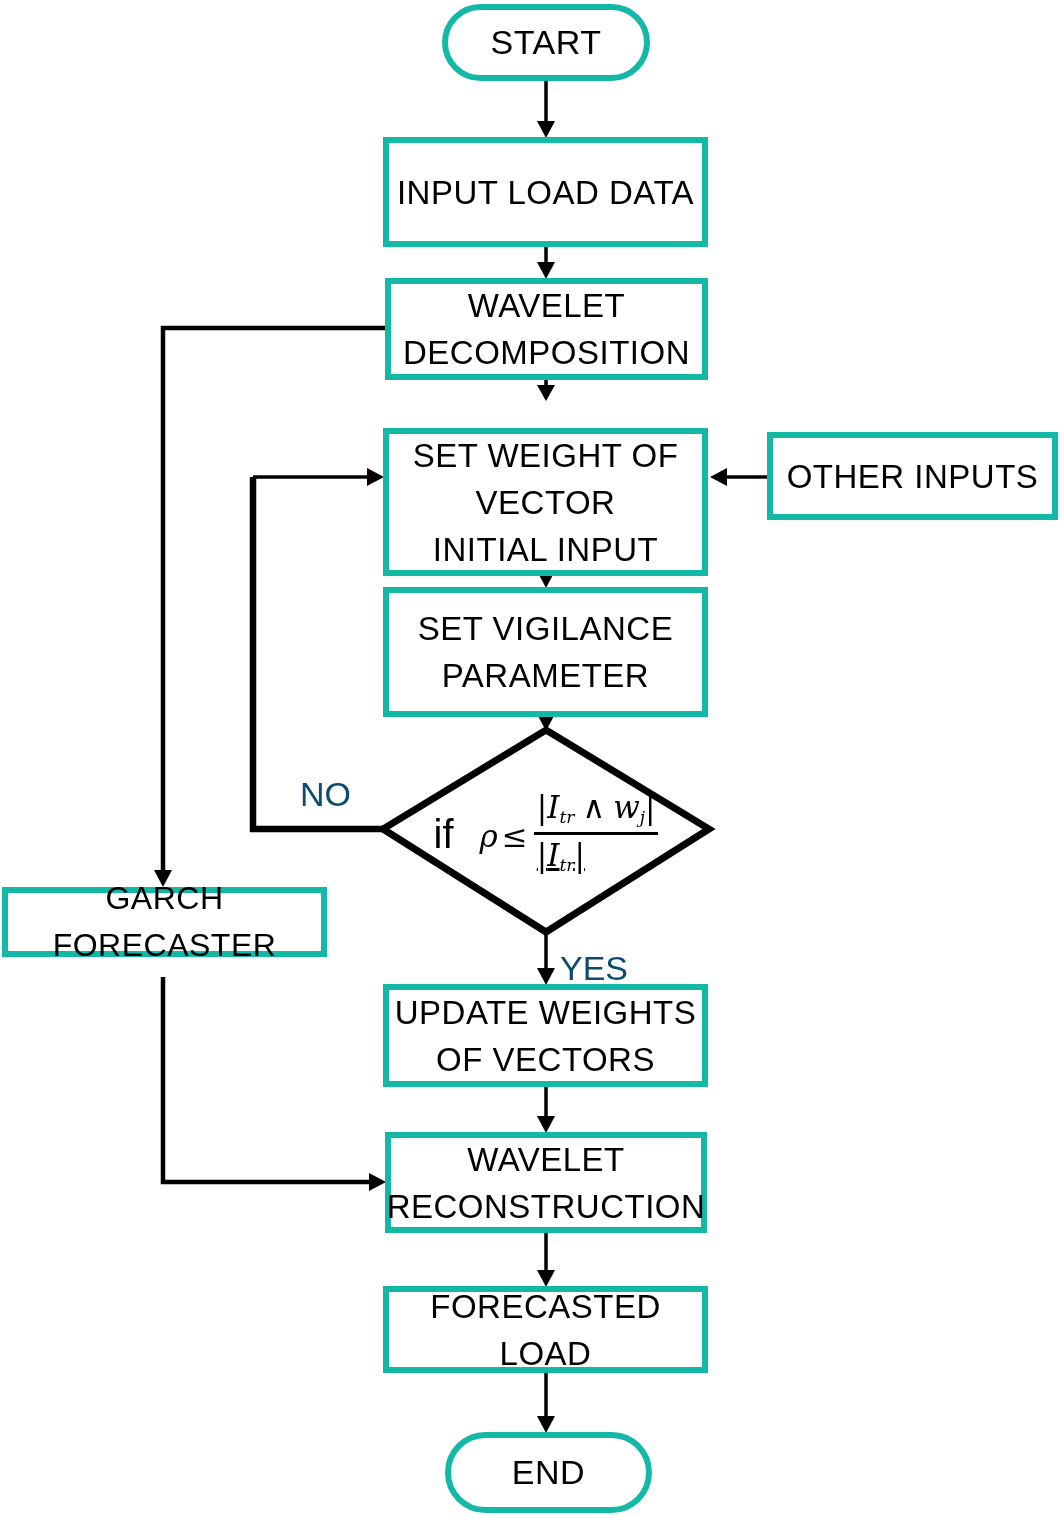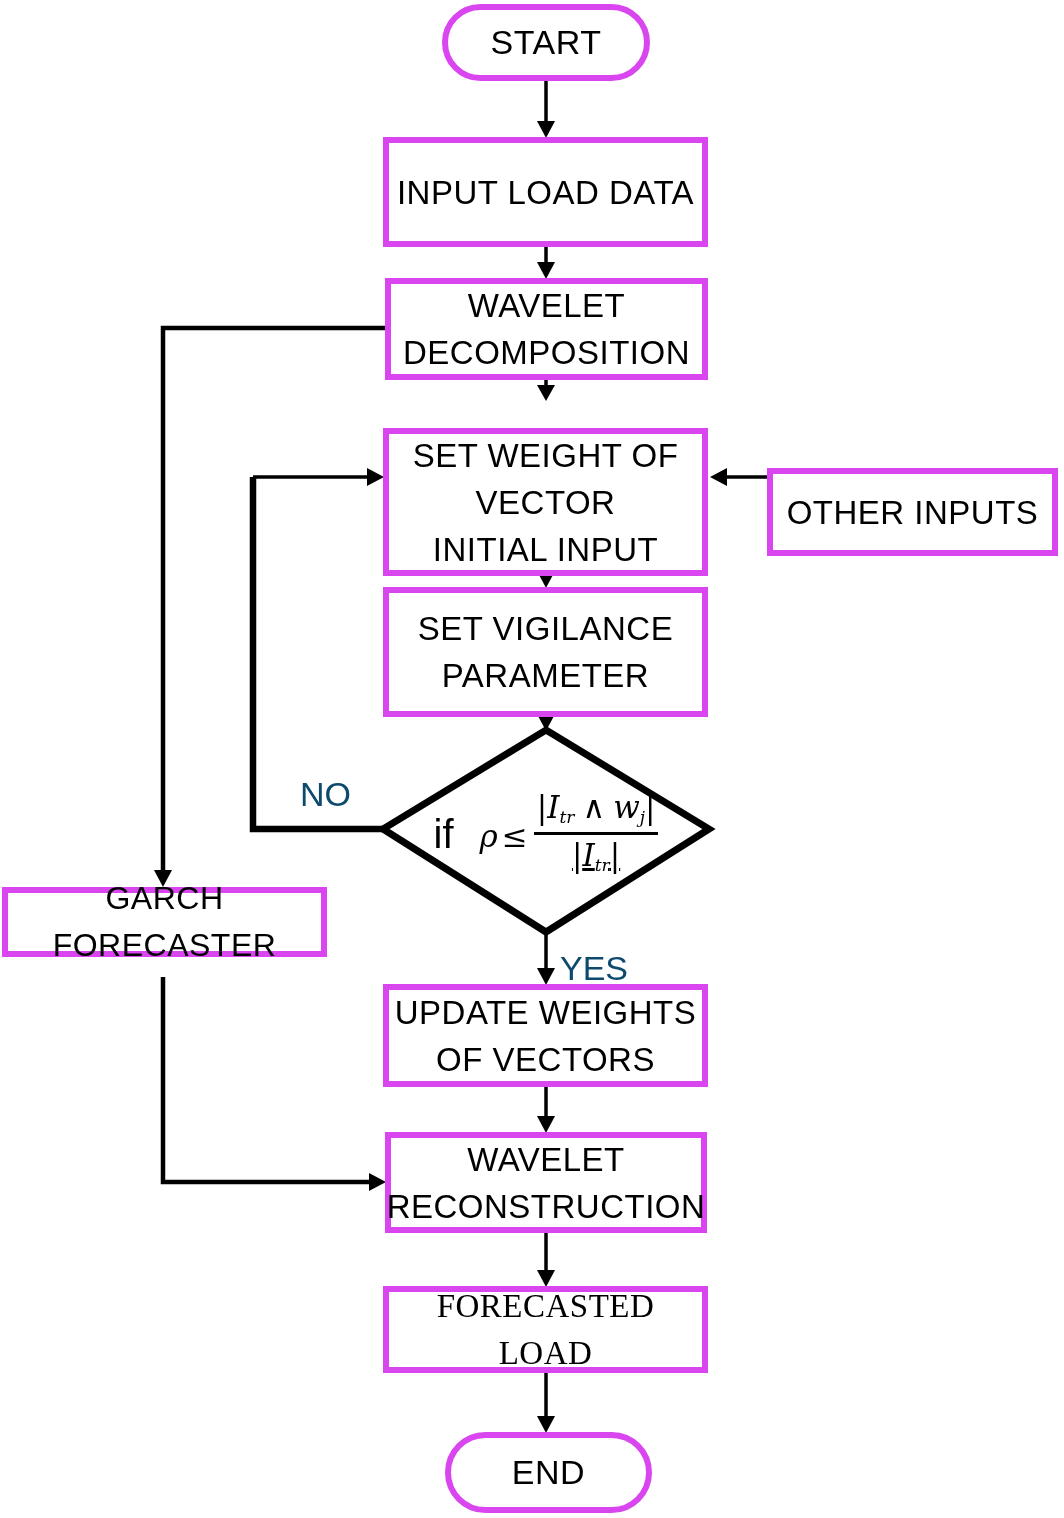--- a/index.html
+++ b/index.html
@@ -14,21 +14,21 @@
   }
   .connectors {
     position: absolute;
     left: 0; top: 0;
     width: 1064px; height: 1518px;
   }
   .node {
     position: absolute;
     box-sizing: border-box;
     background: #ffffff;
-    border: 6px solid #d946ef;
+    border: 6px solid #14b8a6;
     display: flex;
     flex-direction: column;
     align-items: center;
     justify-content: center;
     text-align: center;
     font-size: 33px;
     line-height: 47px;
     letter-spacing: 0.5px;
     color: #000000;
   }
@@ -58,21 +58,21 @@
     margin-top: 6px;
   }
   .math {
     font-family: "DejaVu Serif", serif;
     font-size: 31px;
     display: flex;
     align-items: center;
   }
   .rho { font-style: italic; margin-top: 10px; }
   .leq { margin: 10px 6px 0 4px; }
-  .fraction { display: inline-block; text-align: center; margin-top: 4px; }
+  .fraction { display: inline-block; text-align: left; margin-top: 4px; }
   .fraction .num, .fraction .den {
     display: block;
     white-space: nowrap;
     padding: 0 3px;
     line-height: 40px;
   }
   .fraction .den { border-top: 3px solid #000000; text-decoration: underline; }
   .mi { font-style: italic; }
   .msub {
     font-style: italic;
@@ -171,21 +171,21 @@
     <div>WAVELET</div>
     <div>DECOMPOSITION</div>
   </div>
 
   <div class="node" style="left:383px; top:400px; width:325px; height:148px;margin-top:28px;">
     <div>SET WEIGHT OF</div>
     <div>VECTOR</div>
     <div>INITIAL INPUT</div>
   </div>
 
-  <div class="node" style="left:767px; top:432px; width:291px; height:88px;margin-top:36px;">
+  <div class="node" style="left:767px; top:432px; width:291px; height:88px;">
     <div>OTHER INPUTS</div>
   </div>
 
   <div class="node" style="left:383px; top:587px; width:325px; height:130px;">
     <div>SET VIGILANCE</div>
     <div>PARAMETER</div>
   </div>
 
   <div class="decision-content">
     <span class="if-text">if</span>
@@ -209,21 +209,21 @@
   <div class="node" style="left:383px; top:984px; width:325px; height:103px;">
     <div>UPDATE WEIGHTS</div>
     <div>OF VECTORS</div>
   </div>
 
   <div class="node" style="left:385px; top:1132px; width:322px; height:101px;">
     <div>WAVELET</div>
     <div>RECONSTRUCTION</div>
   </div>
 
-  <div class="node" style="left:383px; top:1286px; width:325px; height:87px;font-family:Liberation Serif, serif;">
+  <div class="node" style="left:383px; top:1286px; width:325px; height:87px;">
     <div>FORECASTED LOAD</div>
   </div>
 
   <div class="node terminal" style="left:445px; top:1432px; width:207px; height:81px;">
     <div>END</div>
   </div>
 
 </div>
 
 </body></html>

